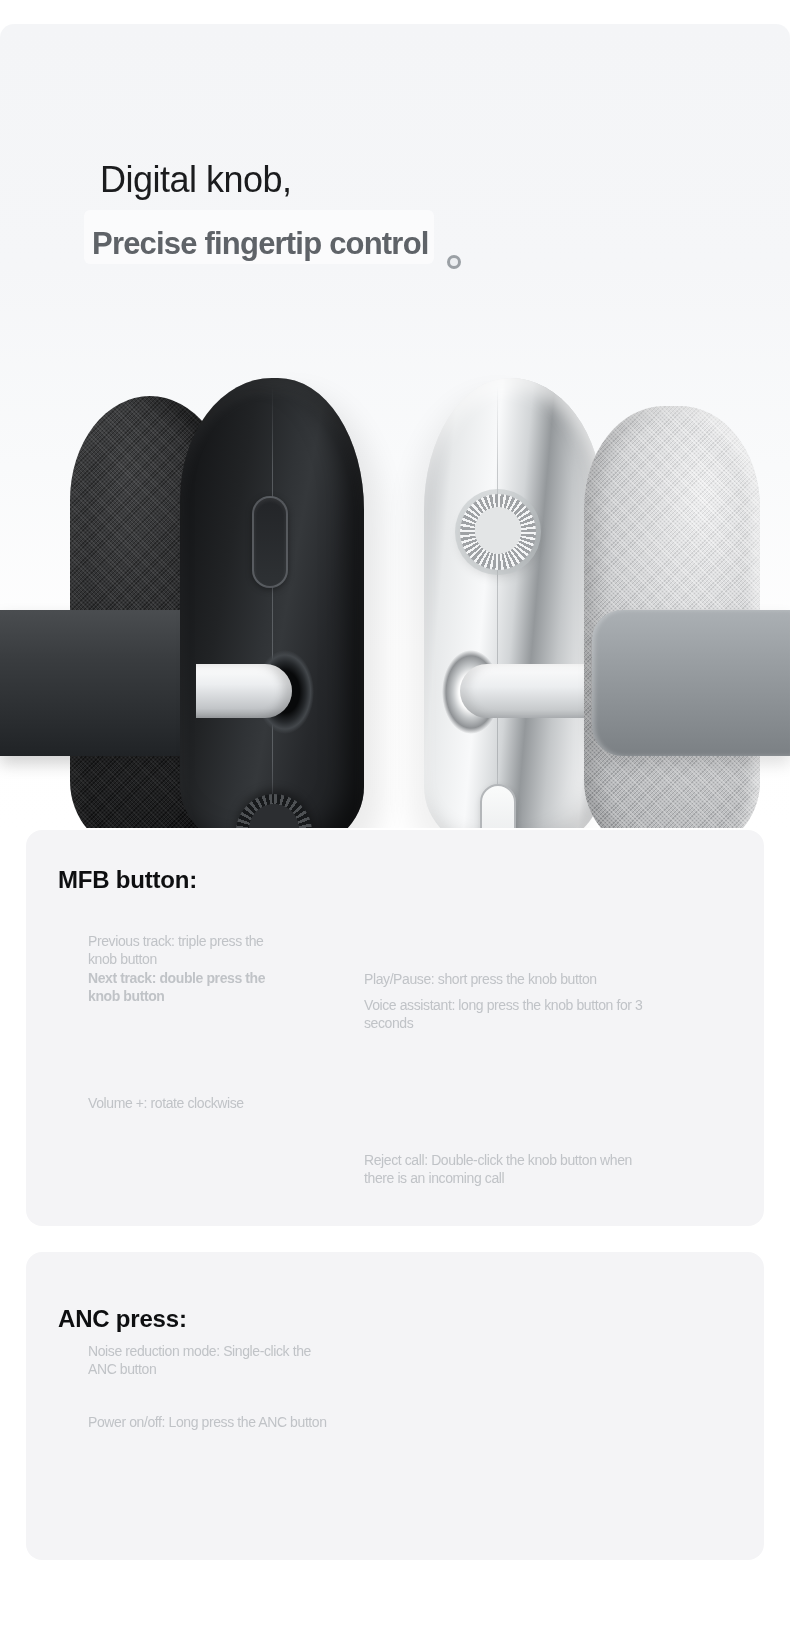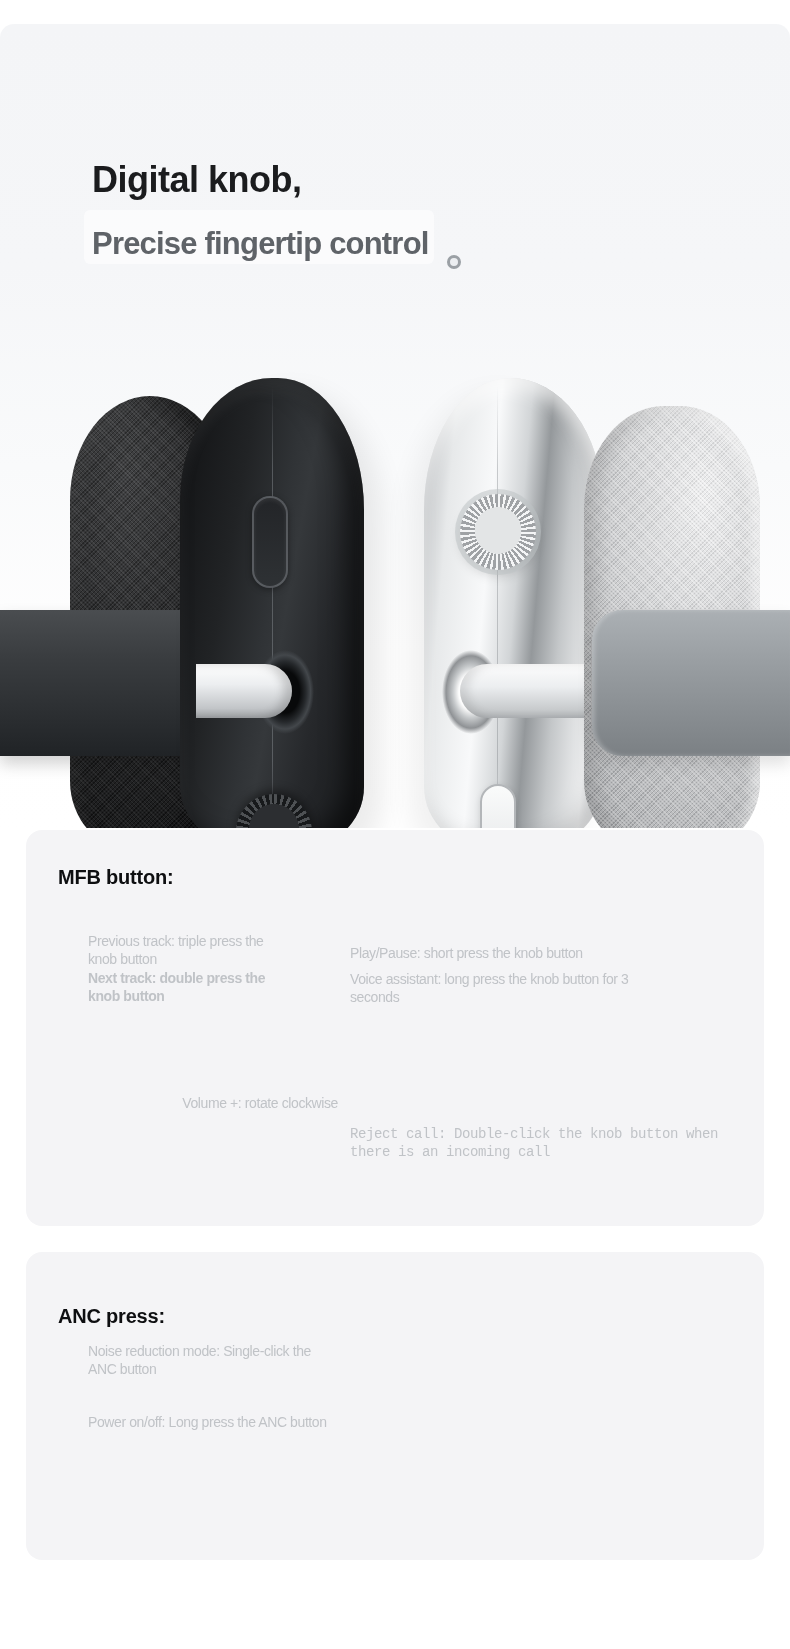--- a/index.html
+++ b/index.html
@@ -12,22 +12,22 @@
     overflow:hidden;
   }
   
   .hero {
     position:absolute; left:0; top:24px; width:790px; height:804px;
     border-radius:14px 14px 0 0;
     background:linear-gradient(180deg,#f4f5f7 0%,#f5f6f8 30%,#f9fafb 55%,#fefefe 78%,#ffffff 100%);
     overflow:hidden;
   }
   .hero-title {
-    position:absolute; left:92px; top:138px;
-    font-size:36px; font-weight:700; letter-spacing:-0.5px;
+    position:absolute; left:100px; top:138px;
+    font-size:36px; font-weight:400; letter-spacing:-0.5px;
     color:#1b1c1e; line-height:1;
   }
   .subtitle-bg {
     position:absolute; left:84px; top:186px; width:350px; height:54px;
     background:rgba(252,252,253,0.75); border-radius:6px;
   }
   .hero-subtitle {
     position:absolute; left:92px; top:203px;
     font-size:31px; font-weight:700; letter-spacing:-0.8px;
     color:#5f6368; line-height:1.1;
@@ -151,36 +151,36 @@
   }
   
   .card {
     position:absolute; left:26px; width:738px;
     background:#f4f4f6; border-radius:16px;
   }
   .card-mfb { top:830px; height:396px; }
   .card-anc { top:1252px; height:308px; }
   .card-heading {
     position:absolute; left:32px;
-    font-size:20px; font-weight:700; letter-spacing:-0.2px;
+    font-size:24px; font-weight:700; letter-spacing:-0.2px;
     color:#0e0f11;
   }
   .card-mfb .card-heading { top:36px; }
   .card-anc .card-heading { top:53px; }
   .item {
     position:absolute;
     font-size:14px; line-height:17.5px; letter-spacing:-0.4px;
     color:#c0c3c7; white-space:pre-line;
   }
   .col-l { left:62px;  width:250px; }
-  .col-r { left:324px; width:404px; }
+  .col-r { left:338px; width:404px;margin-top:26px; }
   .g1l0 { top:103px; } .g1l1 { top:140px;font-weight:bold; }
   .g1r0 { top:115px; } .g1r1 { top:141px; }
-  .g2l0 { top:265px;text-align:right; } .g2l1 { top:296px; }
-  .g2r0 { top:260px; } .g2r1 { top:296px;font-family:Liberation Mono, monospace; }
+  .g2l0 { top:265px; } .g2l1 { top:296px; }
+  .g2r0 { top:260px; } .g2r1 { top:296px; }
   .anc0 { top:91px; }  .anc1 { top:134px;margin-top:28px; }
 </style>
 </head>
 <body>
 
 <section class="hero">
   <div class="subtitle-bg"></div>
   <h1 class="hero-title">Digital knob,</h1>
   <h2 class="hero-subtitle">Precise fingertip control</h2>
   <span class="ring"></span>

